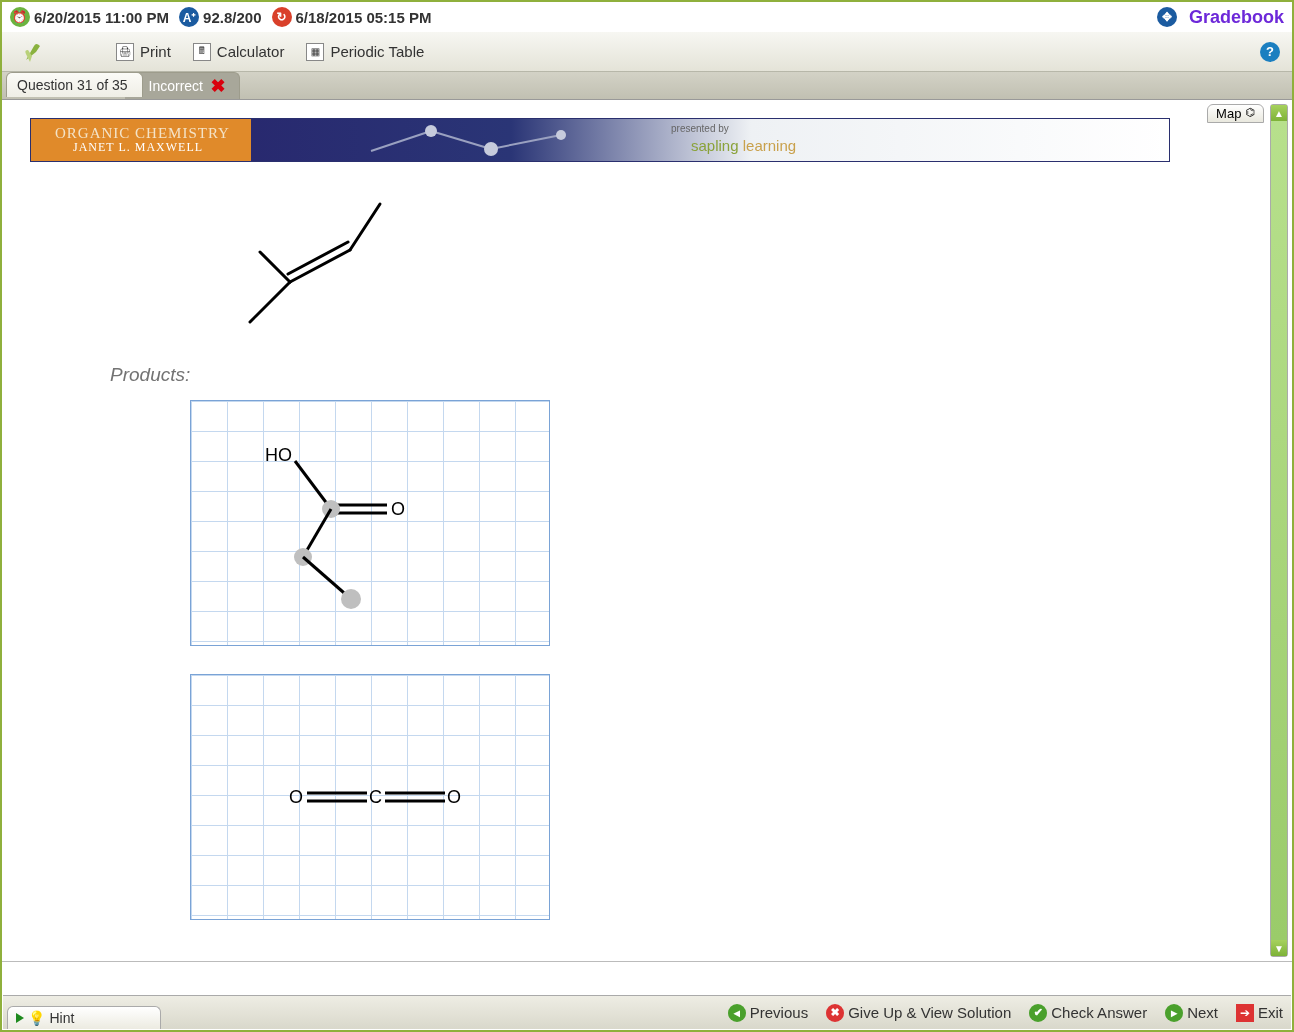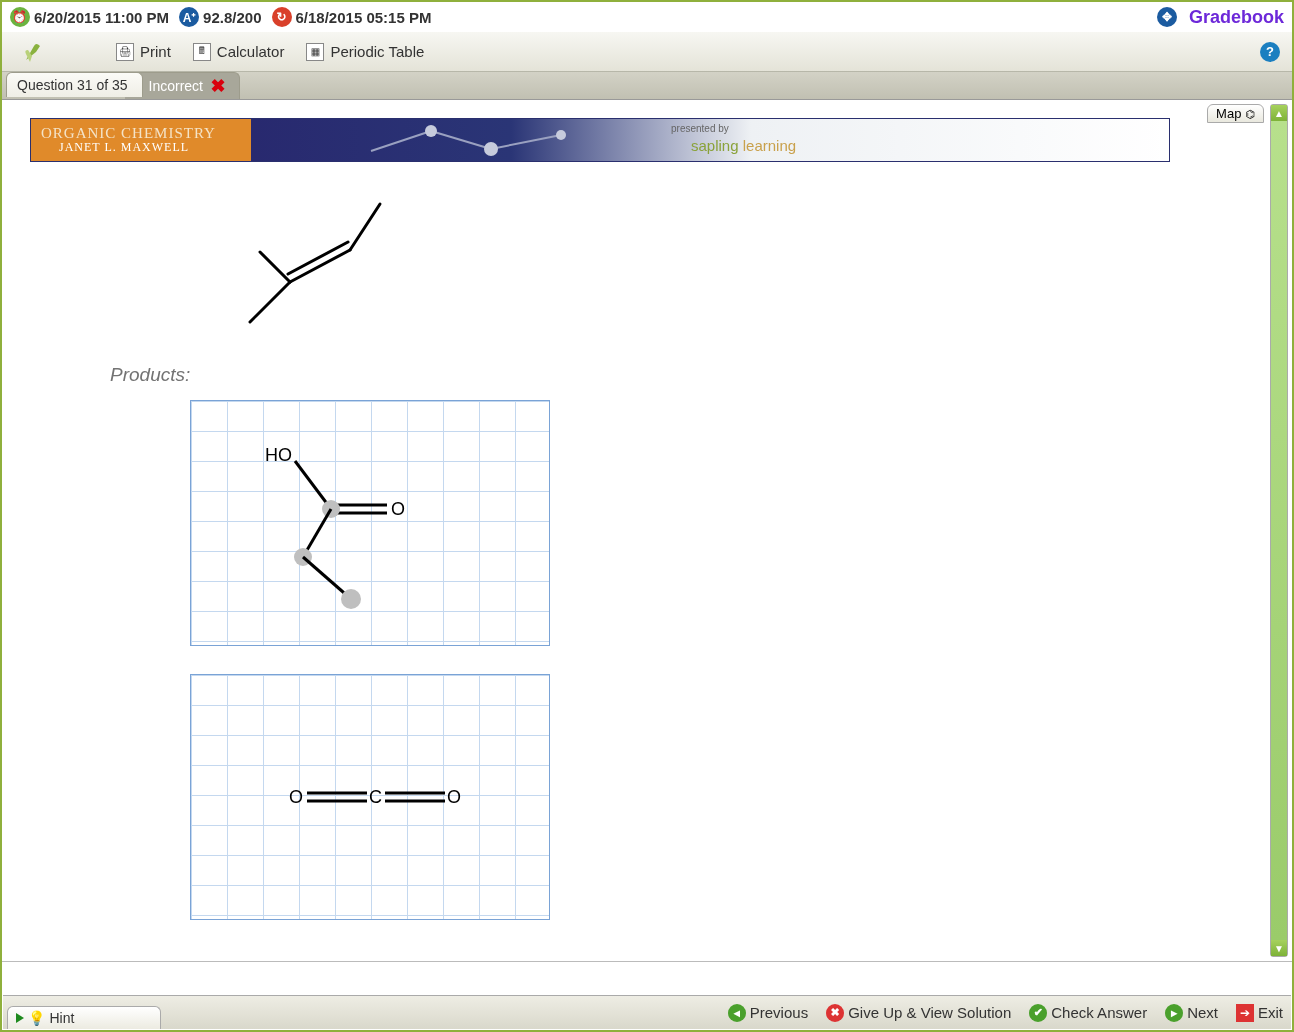--- a/index.html
+++ b/index.html
@@ -33,27 +33,27 @@
 
 
 .scrollpane { position: relative; height: 862px; background: #fff; border-bottom: 1px solid #bbb; }
 .scrollbar { position: absolute; right: 4px; top: 4px; bottom: 4px; width: 18px; background: linear-gradient(#eee,#ddd); border: 1px solid #aaa; border-radius: 3px; display: flex; flex-direction: column; align-items: center; }
 .sb-btn { height: 16px; width: 100%; background: linear-gradient(#a6d15d,#7eb238); display: flex; align-items: center; justify-content: center; color: #fff; font-size: 10px; cursor: pointer; }
 .sb-track { flex: 1; width: 100%; background: linear-gradient(#b7e08c,#9acb6a); }
 .content { padding: 18px 28px; }
 
 
 .banner { position: relative; height: 44px; width: 1140px; background: linear-gradient(90deg,#e08a2a 0px,#e08a2a 220px,#28296f 220px,#2a3576 480px,#eef1f4 720px,#fff 100%); border: 1px solid #2a2f6e; display: flex; align-items: center; }
-.banner-left { padding-left: 10px; color: #fff; }
+.banner-left { padding-left: 24px; color: #fff; }
 .banner-title { font-family: 'Trajan Pro','Palatino Linotype',serif; font-size: 15px; letter-spacing: 1px; color: #f4e3c7; }
 .banner-sub { font-family: 'Trajan Pro','Palatino Linotype',serif; font-size: 12px; letter-spacing: 1px; color: #fff; margin-top: -2px; margin-left: 18px; font-variant: small-caps; }
 .banner-presented { position: absolute; left: 640px; top: 4px; font-size: 10px; color: #666; }
 .banner-sapling { position: absolute; left: 660px; top: 18px; font-size: 15px; color: #8aa23a; }
 .banner-sapling .learn { color: #c9a14c; }
-.map-tab { position: absolute; right: 0px; top: -14px; background: linear-gradient(#fff,#e9e8de); border: 1px solid #aaa; border-radius: 6px 6px 0 0; padding: 1px 8px; font-size: 13px; display: flex; align-items: flex-end; cursor: pointer; }
+.map-tab { position: absolute; right: 0px; top: -14px; background: linear-gradient(#fff,#e9e8de); border: 1px solid #aaa; border-radius: 6px 6px 0 0; padding: 1px 8px; font-size: 13px; display: flex; align-items: flex-start; cursor: pointer; }
 .map-icon { margin-left: 4px; font-size: 11px; }
 
 .qtext { margin: 30px 0 0 80px; font-size: 19px; color: #222; max-width: 940px; line-height: 1.35; }
 .sub4 { font-size: 13px; vertical-align: sub; }
 
 .molecule { margin: 30px 0 0 200px; }
 .products-label { margin: 28px 0 0 80px; font-size: 19px; color: #737373; font-style: italic; }
 
 .grids { display: flex; gap: 28px; margin: 14px 0 0 160px; flex-direction: column; }
 .grid-box { width: 360px; height: 246px; border: 1px solid #7aa3d6; background: #fff; position: relative; background-image:

